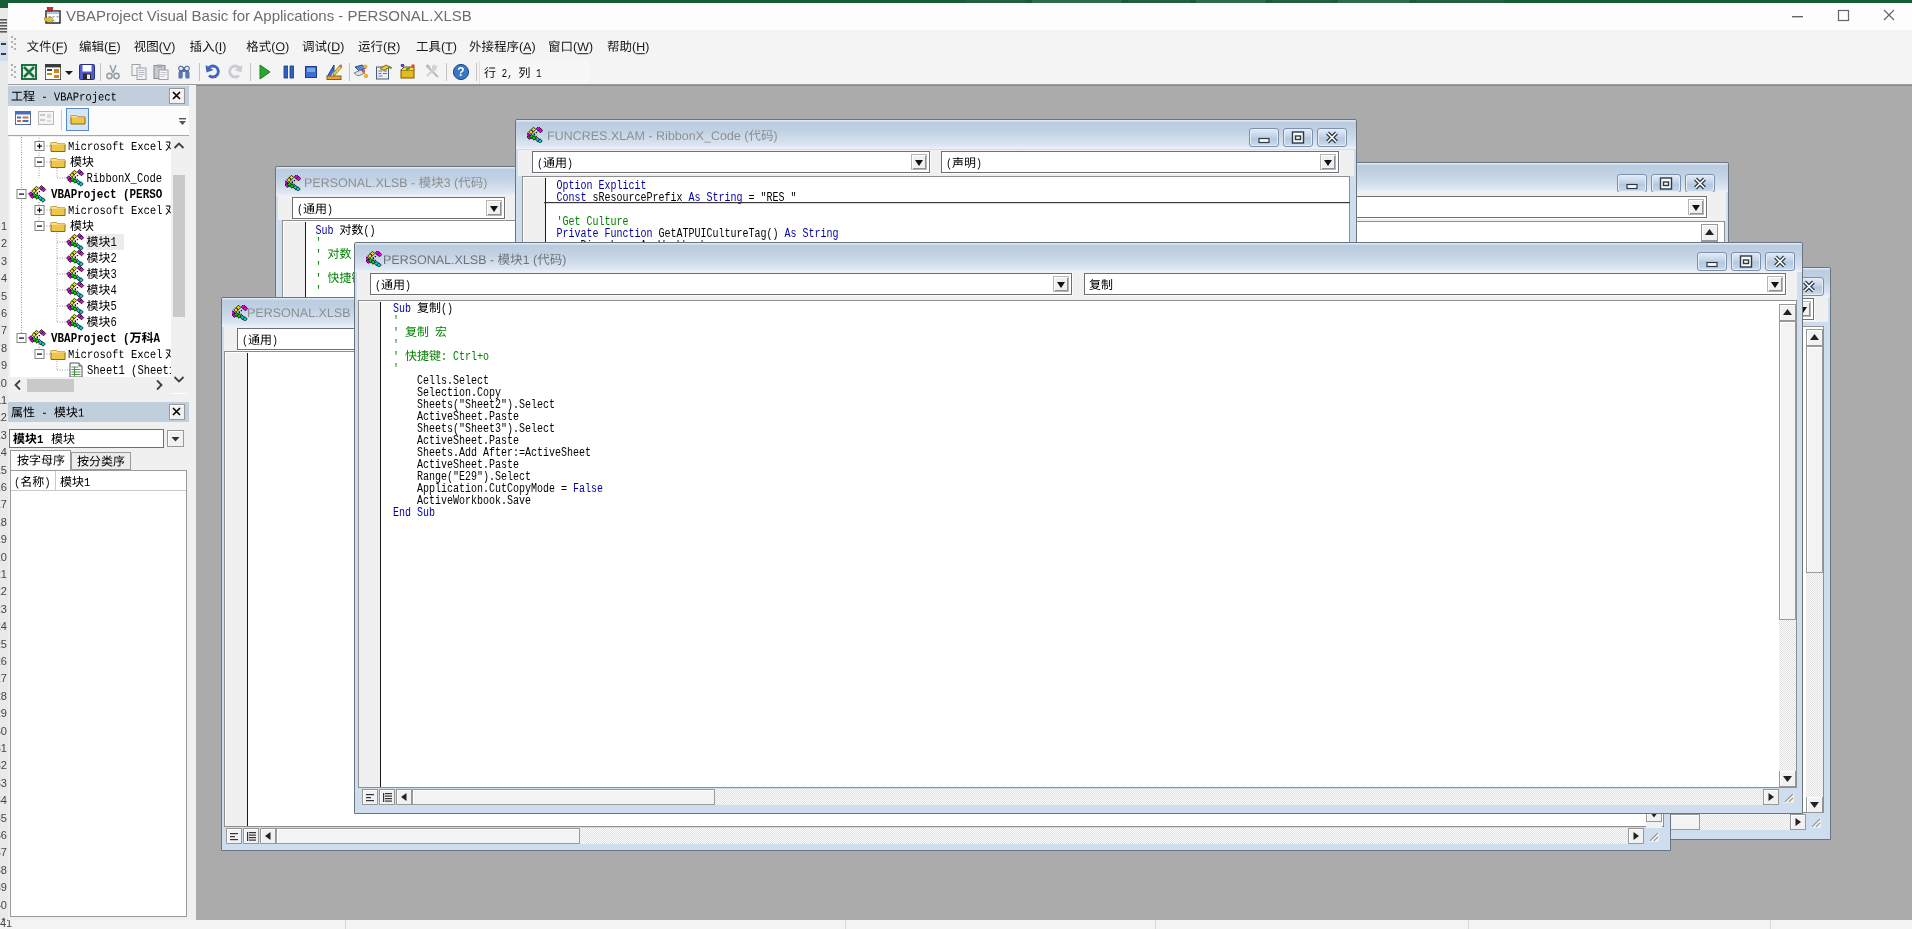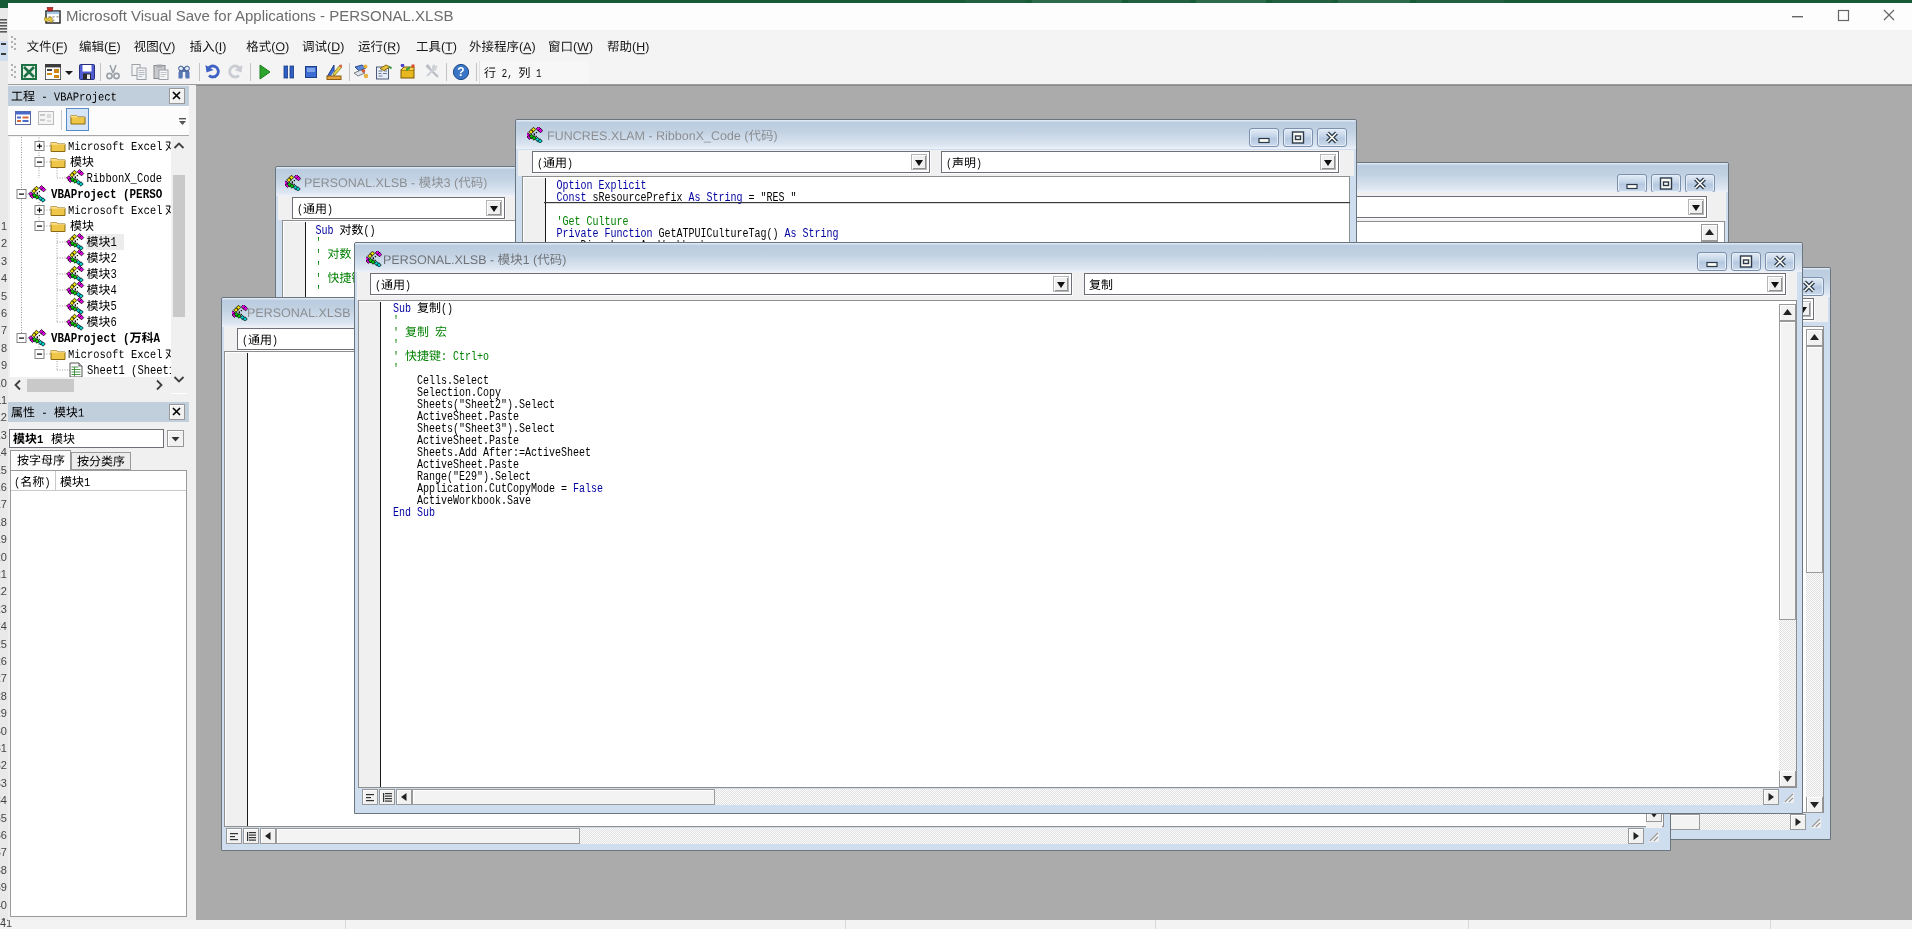--- a/index.html
+++ b/index.html
@@ -97,21 +97,21 @@
 <rect x="2" y="4" width="14" height="12" fill="#fff" stroke="#1a1a1a" stroke-width="1.4"></rect>
 <rect x="2.7" y="4.7" width="12.6" height="2.4" fill="#a6c8e8"></rect>
 <rect x="4.5" y="9" width="2" height="1.6" fill="#aaa"></rect>
     <rect x="8.5" y="9" width="2" height="1.6" fill="#aaa"></rect>
     <rect x="12.5" y="9" width="2" height="1.6" fill="#aaa"></rect>
 <rect x="4.5" y="12.5" width="2" height="1.6" fill="#aaa"></rect>
     <rect x="8.5" y="12.5" width="2" height="1.6" fill="#aaa"></rect>
 <path d="M3 0.5 L9 0.5 L8 4 L4 4 Z" fill="#d42a2a" stroke="#6a0a0a" stroke-width="0.6"></path>
 <path d="M1 10 q-1.5 3.5 1 4.6 l3.5 -0.8 1.5 1.7 2 -0.8 -1.2 -1.8 0.8 -1.4 -1.6 -1.7 -3.5 1.6 Z" fill="#e8c93e" stroke="#7a6a10" stroke-width="0.6"></path>
 </svg>
-<div class="abs" style="left:66px;top:7px;font-size:15px;color:#6d6d6d;white-space:pre">Microsoft Visual Save for Applications - PERSONAL.XLSB</div>
+<div class="abs" style="left:66px;top:7px;font-size:15px;color:#6d6d6d;white-space:pre">VBAProject Visual Basic for Applications - PERSONAL.XLSB</div>
 <svg style="position:absolute;left:1780px;top:8px;width:125px;height:18px;" viewBox="0 0 125 18">
     <rect x="12" y="8" width="11" height="1.4" fill="#666"></rect>
     <rect x="58.5" y="2.5" width="10" height="10" fill="none" stroke="#666" stroke-width="1.2"></rect>
     <path d="M104 2 L114 12 M114 2 L104 12" stroke="#666" stroke-width="1.2"></path>
   </svg>
 <div class="abs" style="left:8px;top:30px;width:1904px;height:30px;background:#f4f4f4"></div>
 <svg style="position:absolute;left:11px;top:36px;width:6px;height:18px;" viewBox="0 0 6 18">
     <rect x="0" y="0" width="2" height="2" fill="#b0b0b0"></rect>
     <rect x="3" y="2" width="2" height="2" fill="#b0b0b0"></rect>
     <rect x="0" y="5" width="2" height="2" fill="#b0b0b0"></rect>

